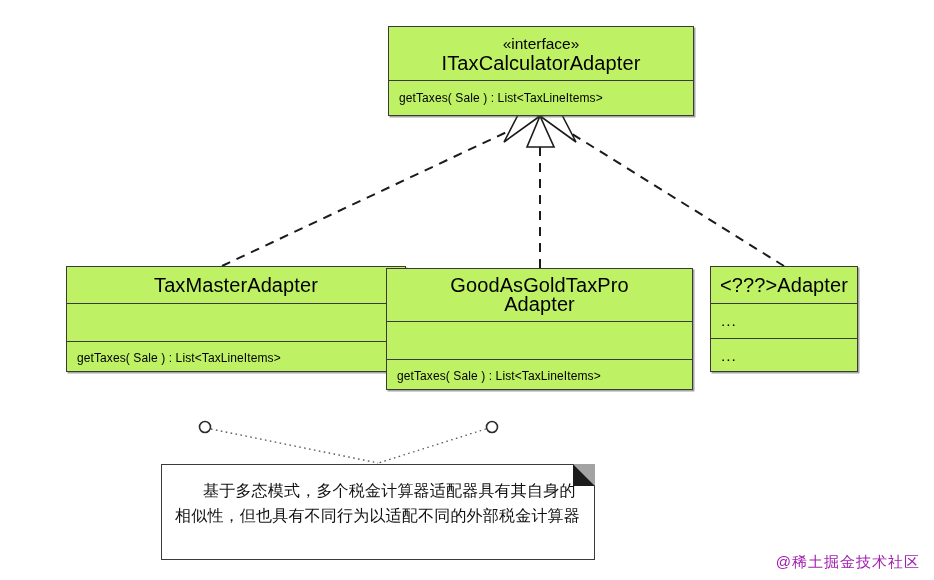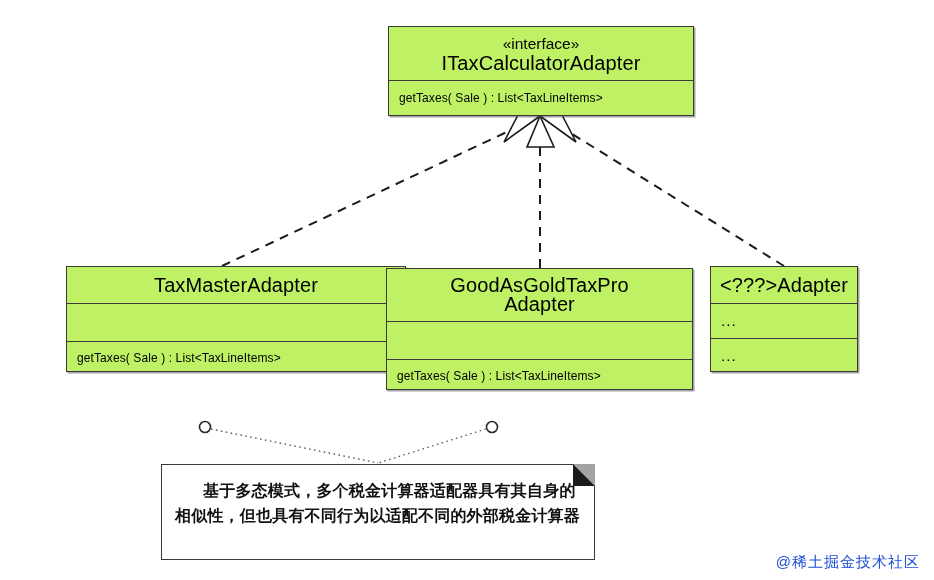--- a/index.html
+++ b/index.html
@@ -68,21 +68,20 @@
   .dots-text {
     font-size: 15.5px;
     letter-spacing: 1px;
   }
 
   
   .note {
     position: absolute;
     box-sizing: border-box;
     background: #a3a3a3;
-    font-weight: bold;
   }
   .note-body {
     position: absolute;
     inset: 0;
     box-sizing: border-box;
     border: 1.5px solid #3a3a3a;
     background: #ffffff;
     box-shadow: 1.5px 1.5px 0 rgba(90,90,90,0.55);
     clip-path: polygon(0 0, calc(100% - 22px) 0, 100% 22px, 100% 100%, 0 100%);
   }
@@ -104,21 +103,21 @@
     line-height: 25px;
     text-indent: 28px;
     color: #111111;
     letter-spacing: 0.2px;
   }
   .watermark {
     position: absolute;
     right: 14px;
     bottom: 8px;
     font-size: 15px;
-    color: #1d4ed8;
+    color: #a21caf;
     letter-spacing: 1px;
     white-space: nowrap;
   }
 </style>
 </head>
 <body>
 
 <div id="canvas">
 
   <svg class="edges" viewBox="0 0 934 580">

